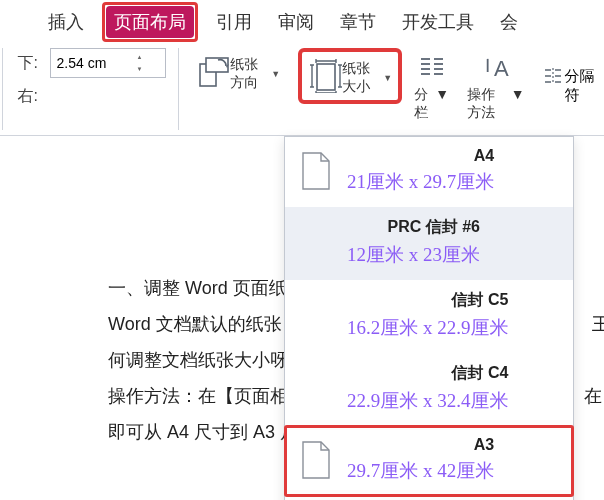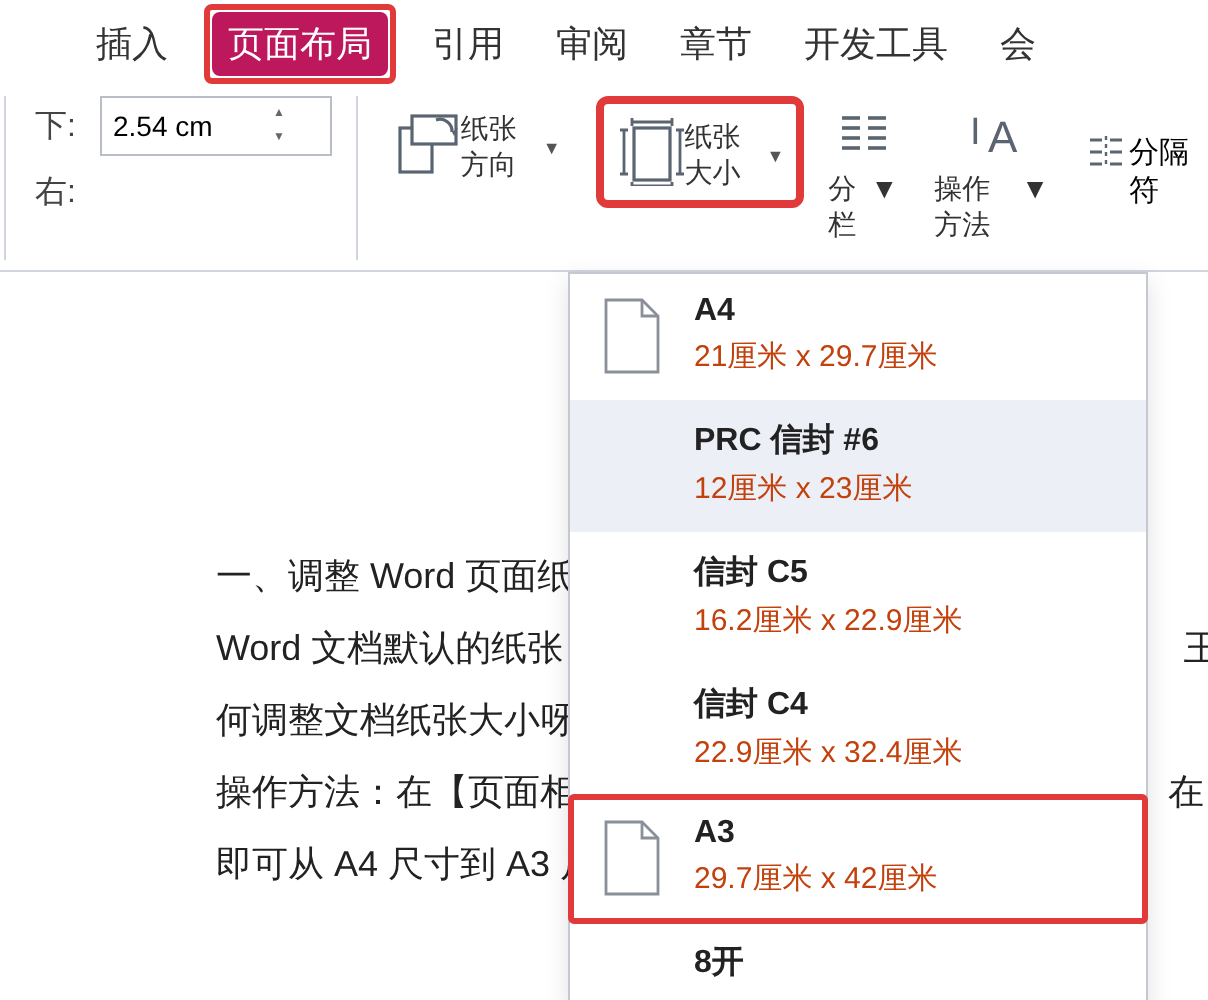--- a/index.html
+++ b/index.html
@@ -33,22 +33,22 @@
   .hstack { display:flex; gap:2px;}
 
   .content { position: relative; padding: 34px 0 0 108px; font-size: 18px; line-height: 36px; color: #222;}
   .content p { white-space: nowrap; }
 
   .dropdown { position: absolute; top: 136px; left: 284px; width: 290px; background: #fff; border: 1px solid #c3c8d1; box-shadow: 0 4px 12px rgba(0,0,0,.12); z-index: 20; }
   .dd-item { display: flex; align-items: center; gap: 14px; padding: 10px 14px 12px 14px; cursor: pointer; }
   .dd-item:hover, .dd-item.selected { background: #eceff5; }
   .dd-item .page-ico { width: 34px; height: 40px; }
   .dd-text { display: flex; flex-direction: column; gap: 4px;}
-  .dd-title { font-size: 16px; font-weight: 600; color: #222;}
-  .dd-dim { font-size: 15px; color: #c2410c;}
+  .dd-title { font-size: 16px; font-weight: 600; color: #222; text-align: right;}
+  .dd-dim { font-size: 19px; color: #8b5cf6; font-family: Liberation Serif, serif;}
   .dd-item.spacer-left { padding-left: 62px;}
   .dd-highlight { outline: 3px solid #e03a3a; outline-offset: -2px; border-radius: 2px;}
 
   svg { display:block; }
 </style>
 </head>
 <body>
 
 <div class="tabbar">
   <div class="tab">插入</div>

